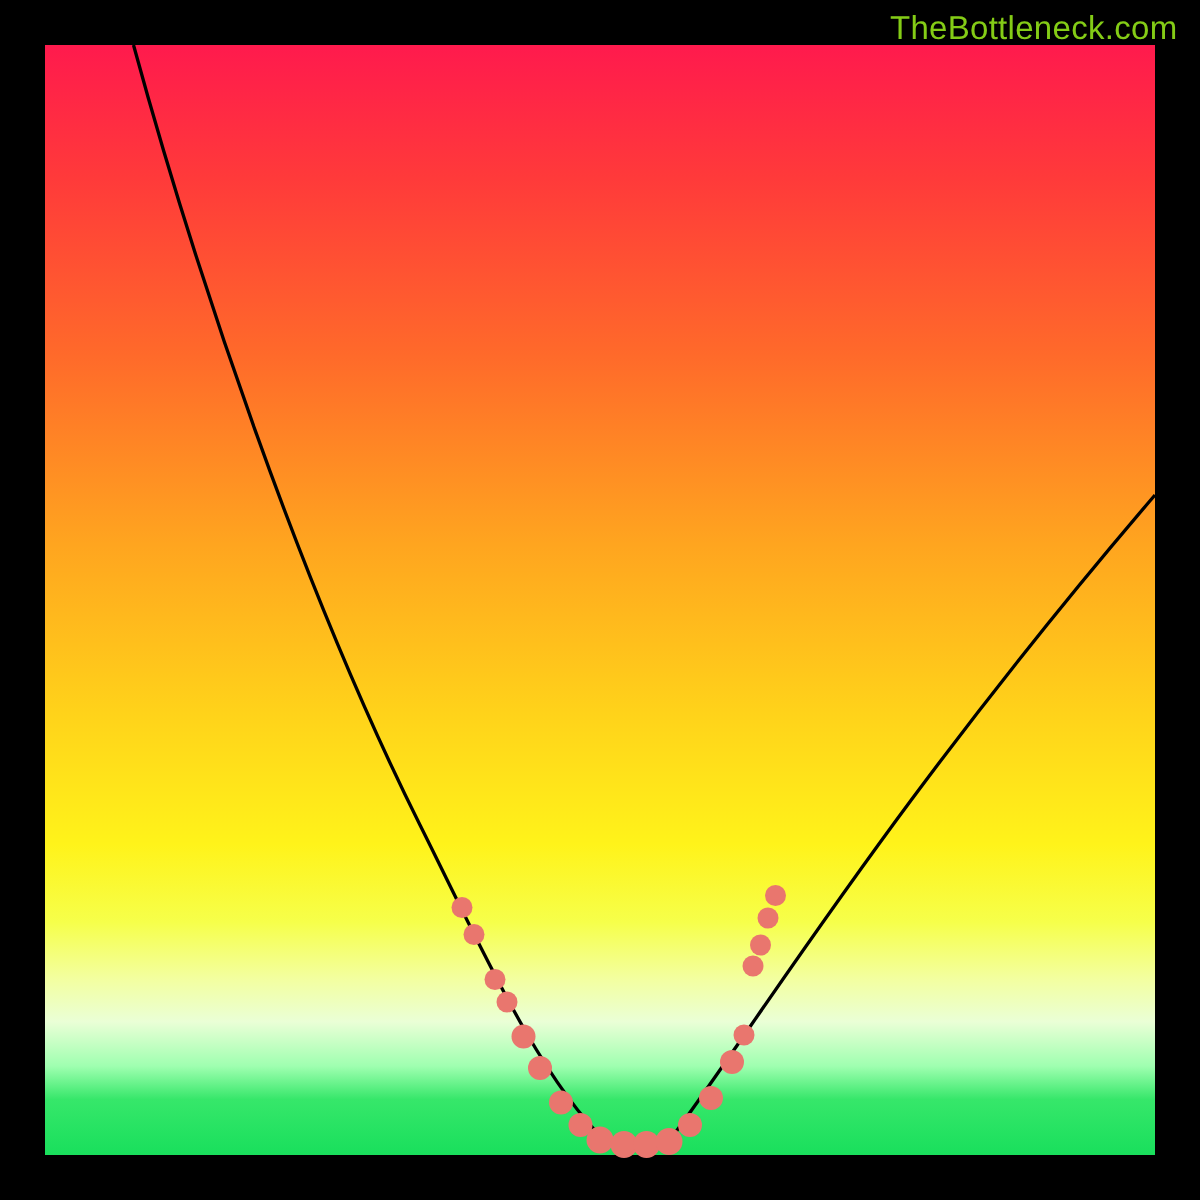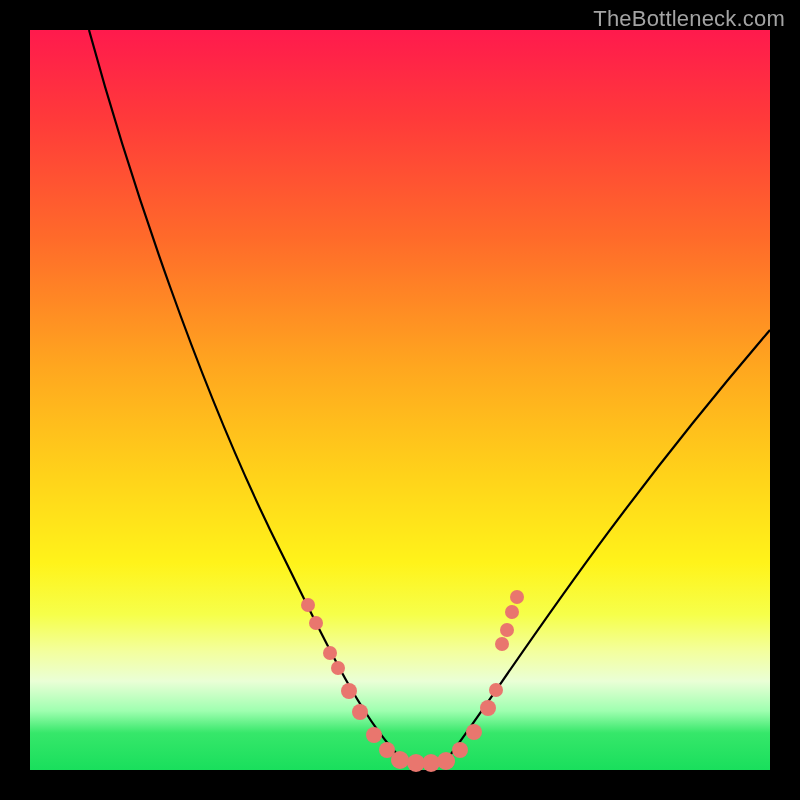--- a/index.html
+++ b/index.html
@@ -46,21 +46,21 @@
     width: 740px;
     height: 740px;
     overflow: visible;
   }
   .watermark {
     position: absolute;
     top: 6px;
     right: 15px;
     font-family: Arial, Helvetica, sans-serif;
     font-size: 22px;
-    color: #a3a3a3;
+    color: #84cc16;
     letter-spacing: 0.2px;
     user-select: none;
   }
 </style>
 </head>
 <body>
 <div class="wrap">
 
   <div class="plot">
     <svg class="curve" viewBox="0 0 740 740">

